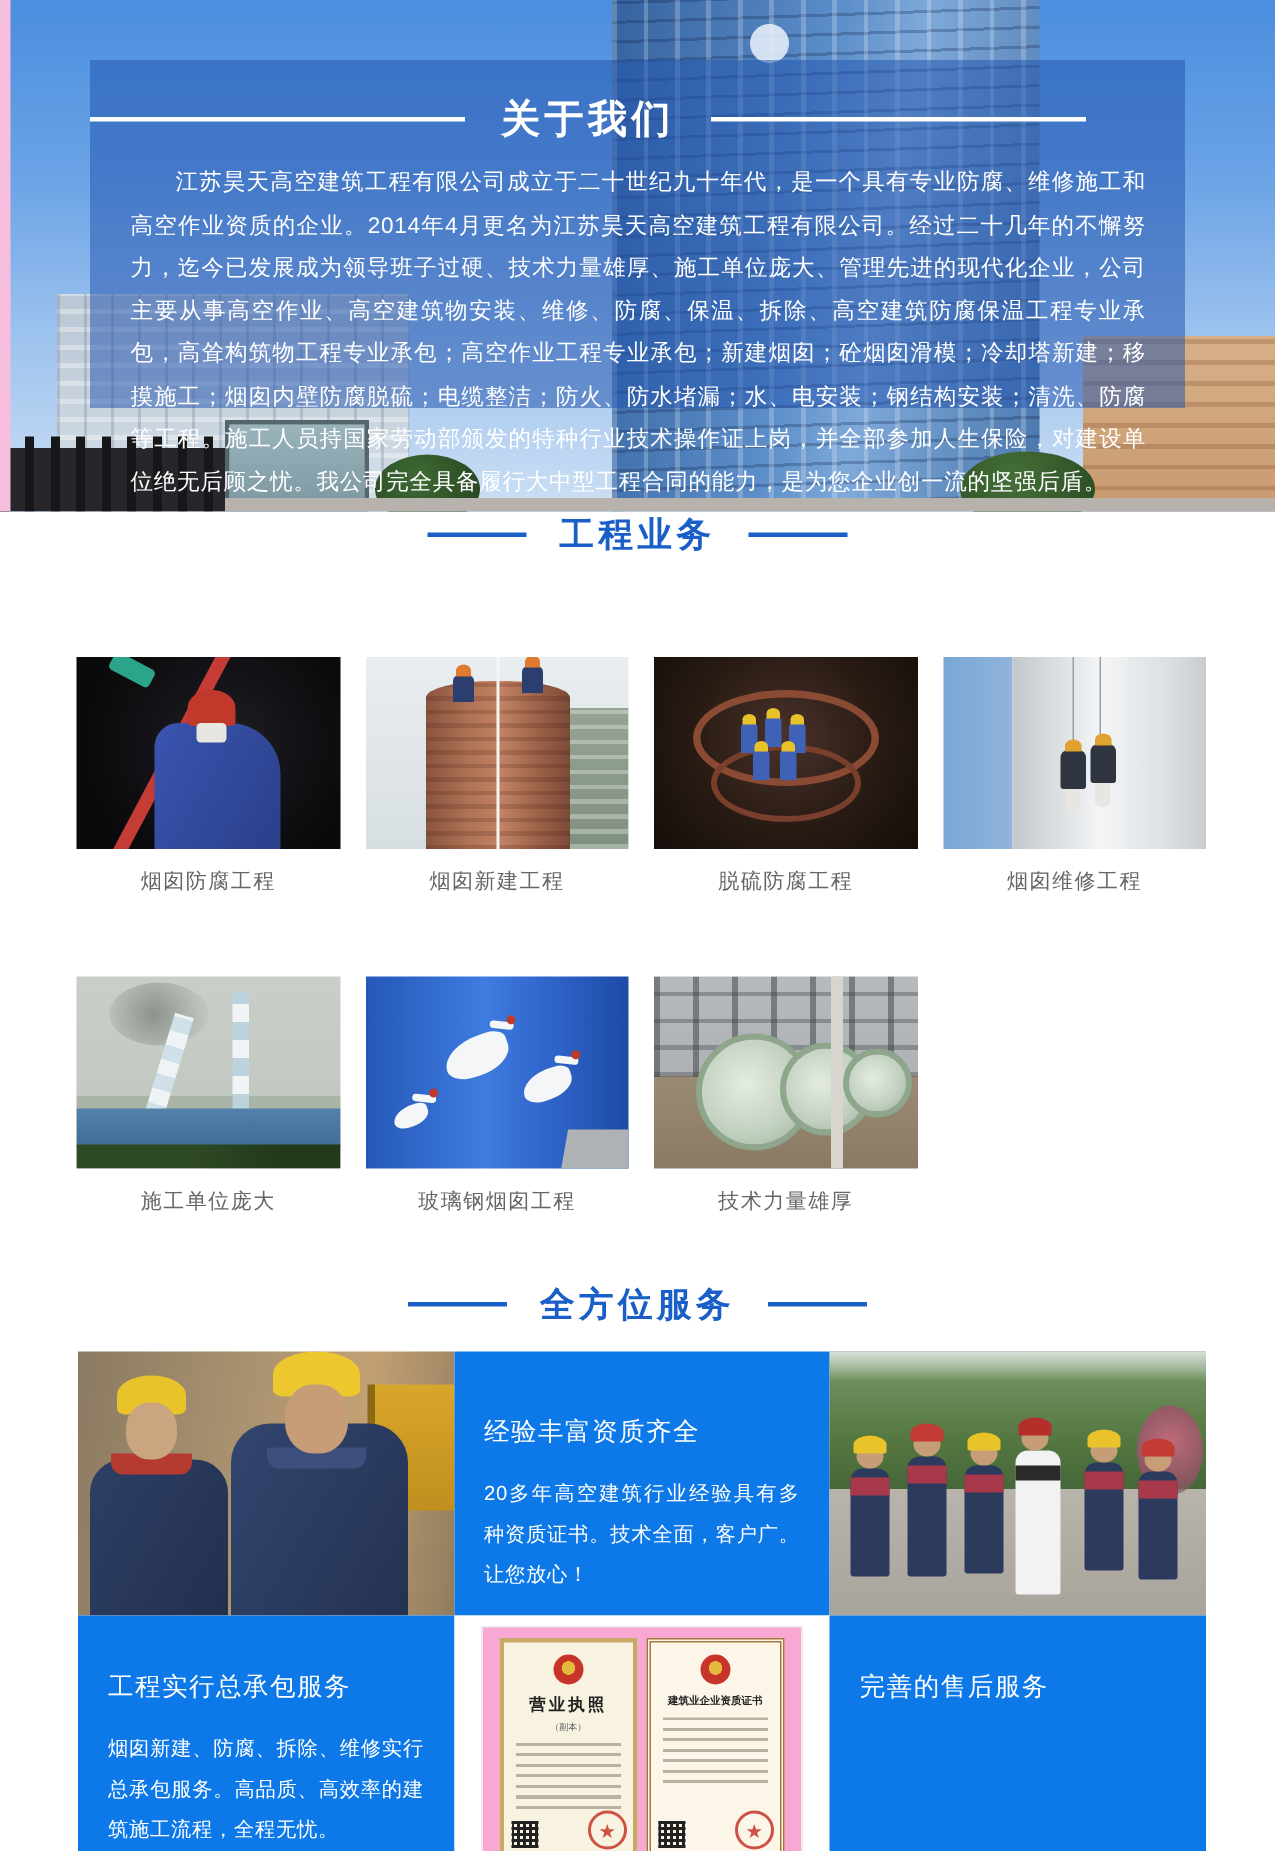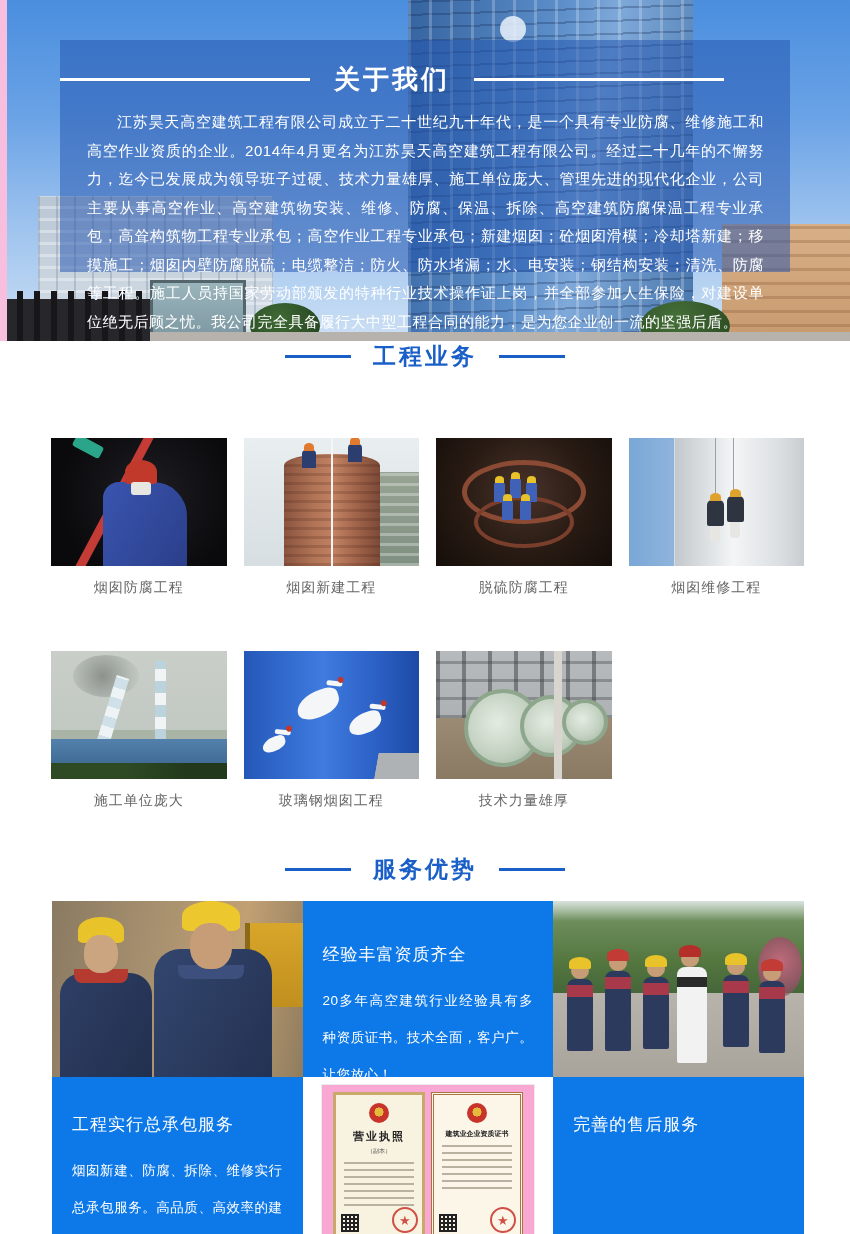--- a/index.html
+++ b/index.html
@@ -175,21 +175,21 @@
       linear-gradient(180deg,#3f6330 0%,#2c481f 100%); }
 
   
   .advantages { padding-top:44px; }
   .adv-grid { width:752px; margin:16px auto 0 52px; display:grid;
     grid-template-columns:250.6px 250.6px 250.6px; grid-template-rows:176px 178px; }
   .adv-cell { position:relative; overflow:hidden; }
   .adv-blue { background:#0d78e8; color:#ffffff; padding:42px 20px 0 20px; }
   .adv-blue.short { padding-top:36px; }
   .adv-title { font-size:17px; font-weight:normal; letter-spacing:1px; }
-  .adv-body { margin-top:16px; font-size:13.5px; line-height:37px; letter-spacing:0.5px; text-align:justify; }
+  .adv-body { margin-top:16px; font-size:13.5px; line-height:27px; letter-spacing:0.5px; text-align:justify; }
 
   
   .ph-workers { background:linear-gradient(100deg,#8a7a62 0%,#a8916f 40%,#c2a074 70%,#8f7c5e 100%); }
   .ph-workers .truck { position:absolute; right:0; top:22px; width:58px; height:84px;
     background:linear-gradient(#d8a62a,#c08f1e); border-left:5px solid #8a6a14; }
   .ph-workers .fg1 { position:absolute; left:8px; bottom:0; width:92px; height:104px;
     background:linear-gradient(120deg,#2e3f66,#22304e); border-radius:22px 22px 0 0; }
   .ph-workers .fg2 { position:absolute; left:102px; bottom:0; width:118px; height:128px;
     background:linear-gradient(120deg,#33466f,#243252); border-radius:26px 26px 0 0; }
   .ph-workers .hd1 { position:absolute; left:32px; top:34px; width:34px; height:38px; background:#caa57f;
@@ -362,21 +362,21 @@
       <div class="biz-label">技术力量雄厚</div>
     </div>
 
 
   </div>
 </div>
 
 <div class="advantages">
   <div class="sect-head-row">
     <div class="sect-line"></div>
-    <div class="sect-title">服务优势</div>
+    <div class="sect-title">全方位服务</div>
     <div class="sect-line"></div>
   </div>
 
   <div class="adv-grid">
 
     <div class="adv-cell ph-workers">
       <div class="truck"></div>
       <div class="fg1"></div>
         <div class="fg2"></div>
       <div class="collar1"></div>

